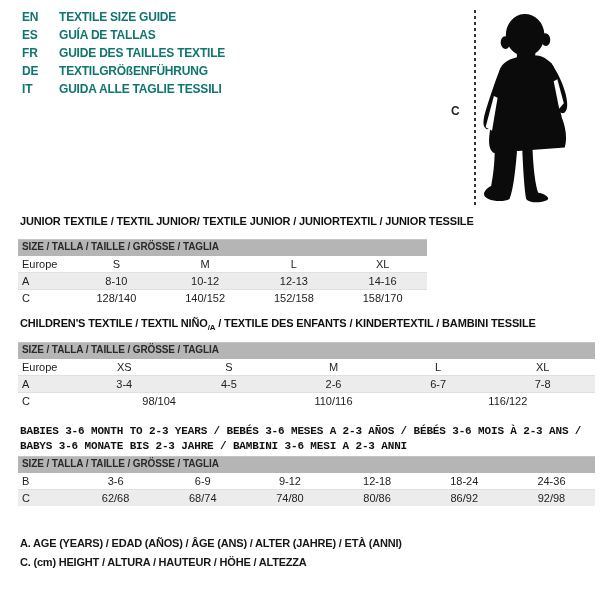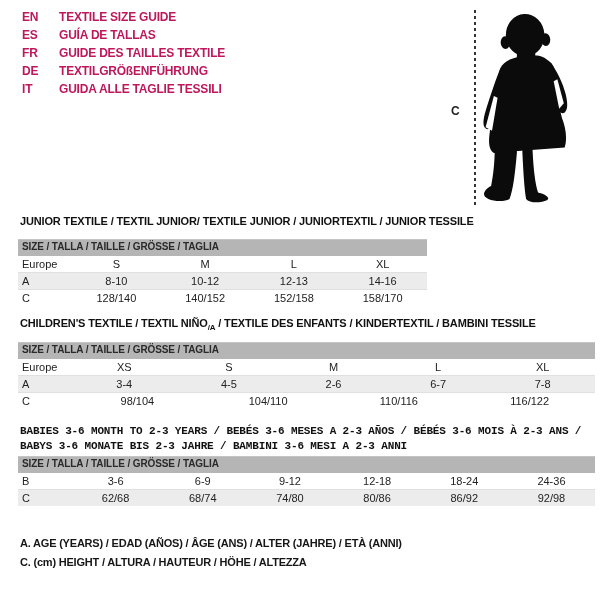--- a/index.html
+++ b/index.html
@@ -3,21 +3,21 @@
 <meta charset="utf-8">
 <style>
   html,body { margin:0; padding:0; }
   body {
     width:600px; height:600px; background:#ffffff; position:relative;
     font-family:"Liberation Sans", sans-serif; color:#1c1c1c; overflow:hidden;
   }
 
   
   .lang-block { position:absolute; left:22px; top:8px; }
-  .lang-row { display:flex; line-height:18px; font-size:12px; font-weight:bold; letter-spacing:-0.2px; color:#be185d; }
+  .lang-row { display:flex; line-height:18px; font-size:12px; font-weight:bold; letter-spacing:-0.2px; color:#0f766e; }
   .lang-code { width:37px; }
 
   
   .height-line {
     position:absolute; left:474px; top:10px; width:2px; height:197px; color:#333;
     background:repeating-linear-gradient(to bottom, currentColor 0 3px, transparent 3px 6px);
   }
   .height-label { position:absolute; left:451px; top:104px; font-size:12px; font-weight:bold; color:#222; }
   .baby-svg { position:absolute; left:481px; top:5px; color:#0b0b0b; }
   .baby-svg .ink { fill:currentColor; }
@@ -138,21 +138,20 @@
       <div class="cell-label">A</div>
       <div class="cell">3-4</div>
       <div class="cell">4-5</div>
       <div class="cell">2-6</div>
       <div class="cell">6-7</div>
       <div class="cell">7-8</div>
     </div>
     <div class="tbl-row">
       <div class="cell-label">C</div>
       <div class="cell">98/104</div>
-      <div class="cell">104/110</div>
       <div class="cell">110/116</div>
       <div class="cell">116/122</div>
     </div>
   </div>
 
 <h2 class="sec-title" id="babies-title">
     <div class="title-line"><span>BABIES 3-6 MONTH TO 2-3 YEARS / BEBÉS 3-6 MESES A 2-3 AÑOS / BÉBÉS 3-6 MOIS À 2-3 ANS /</span></div>
     <div class="title-line"><span>BABYS 3-6 MONATE BIS 2-3 JAHRE / BAMBINI 3-6 MESI A 2-3 ANNI</span></div>
   </h2>
 <div class="tbl" id="babies-table">

